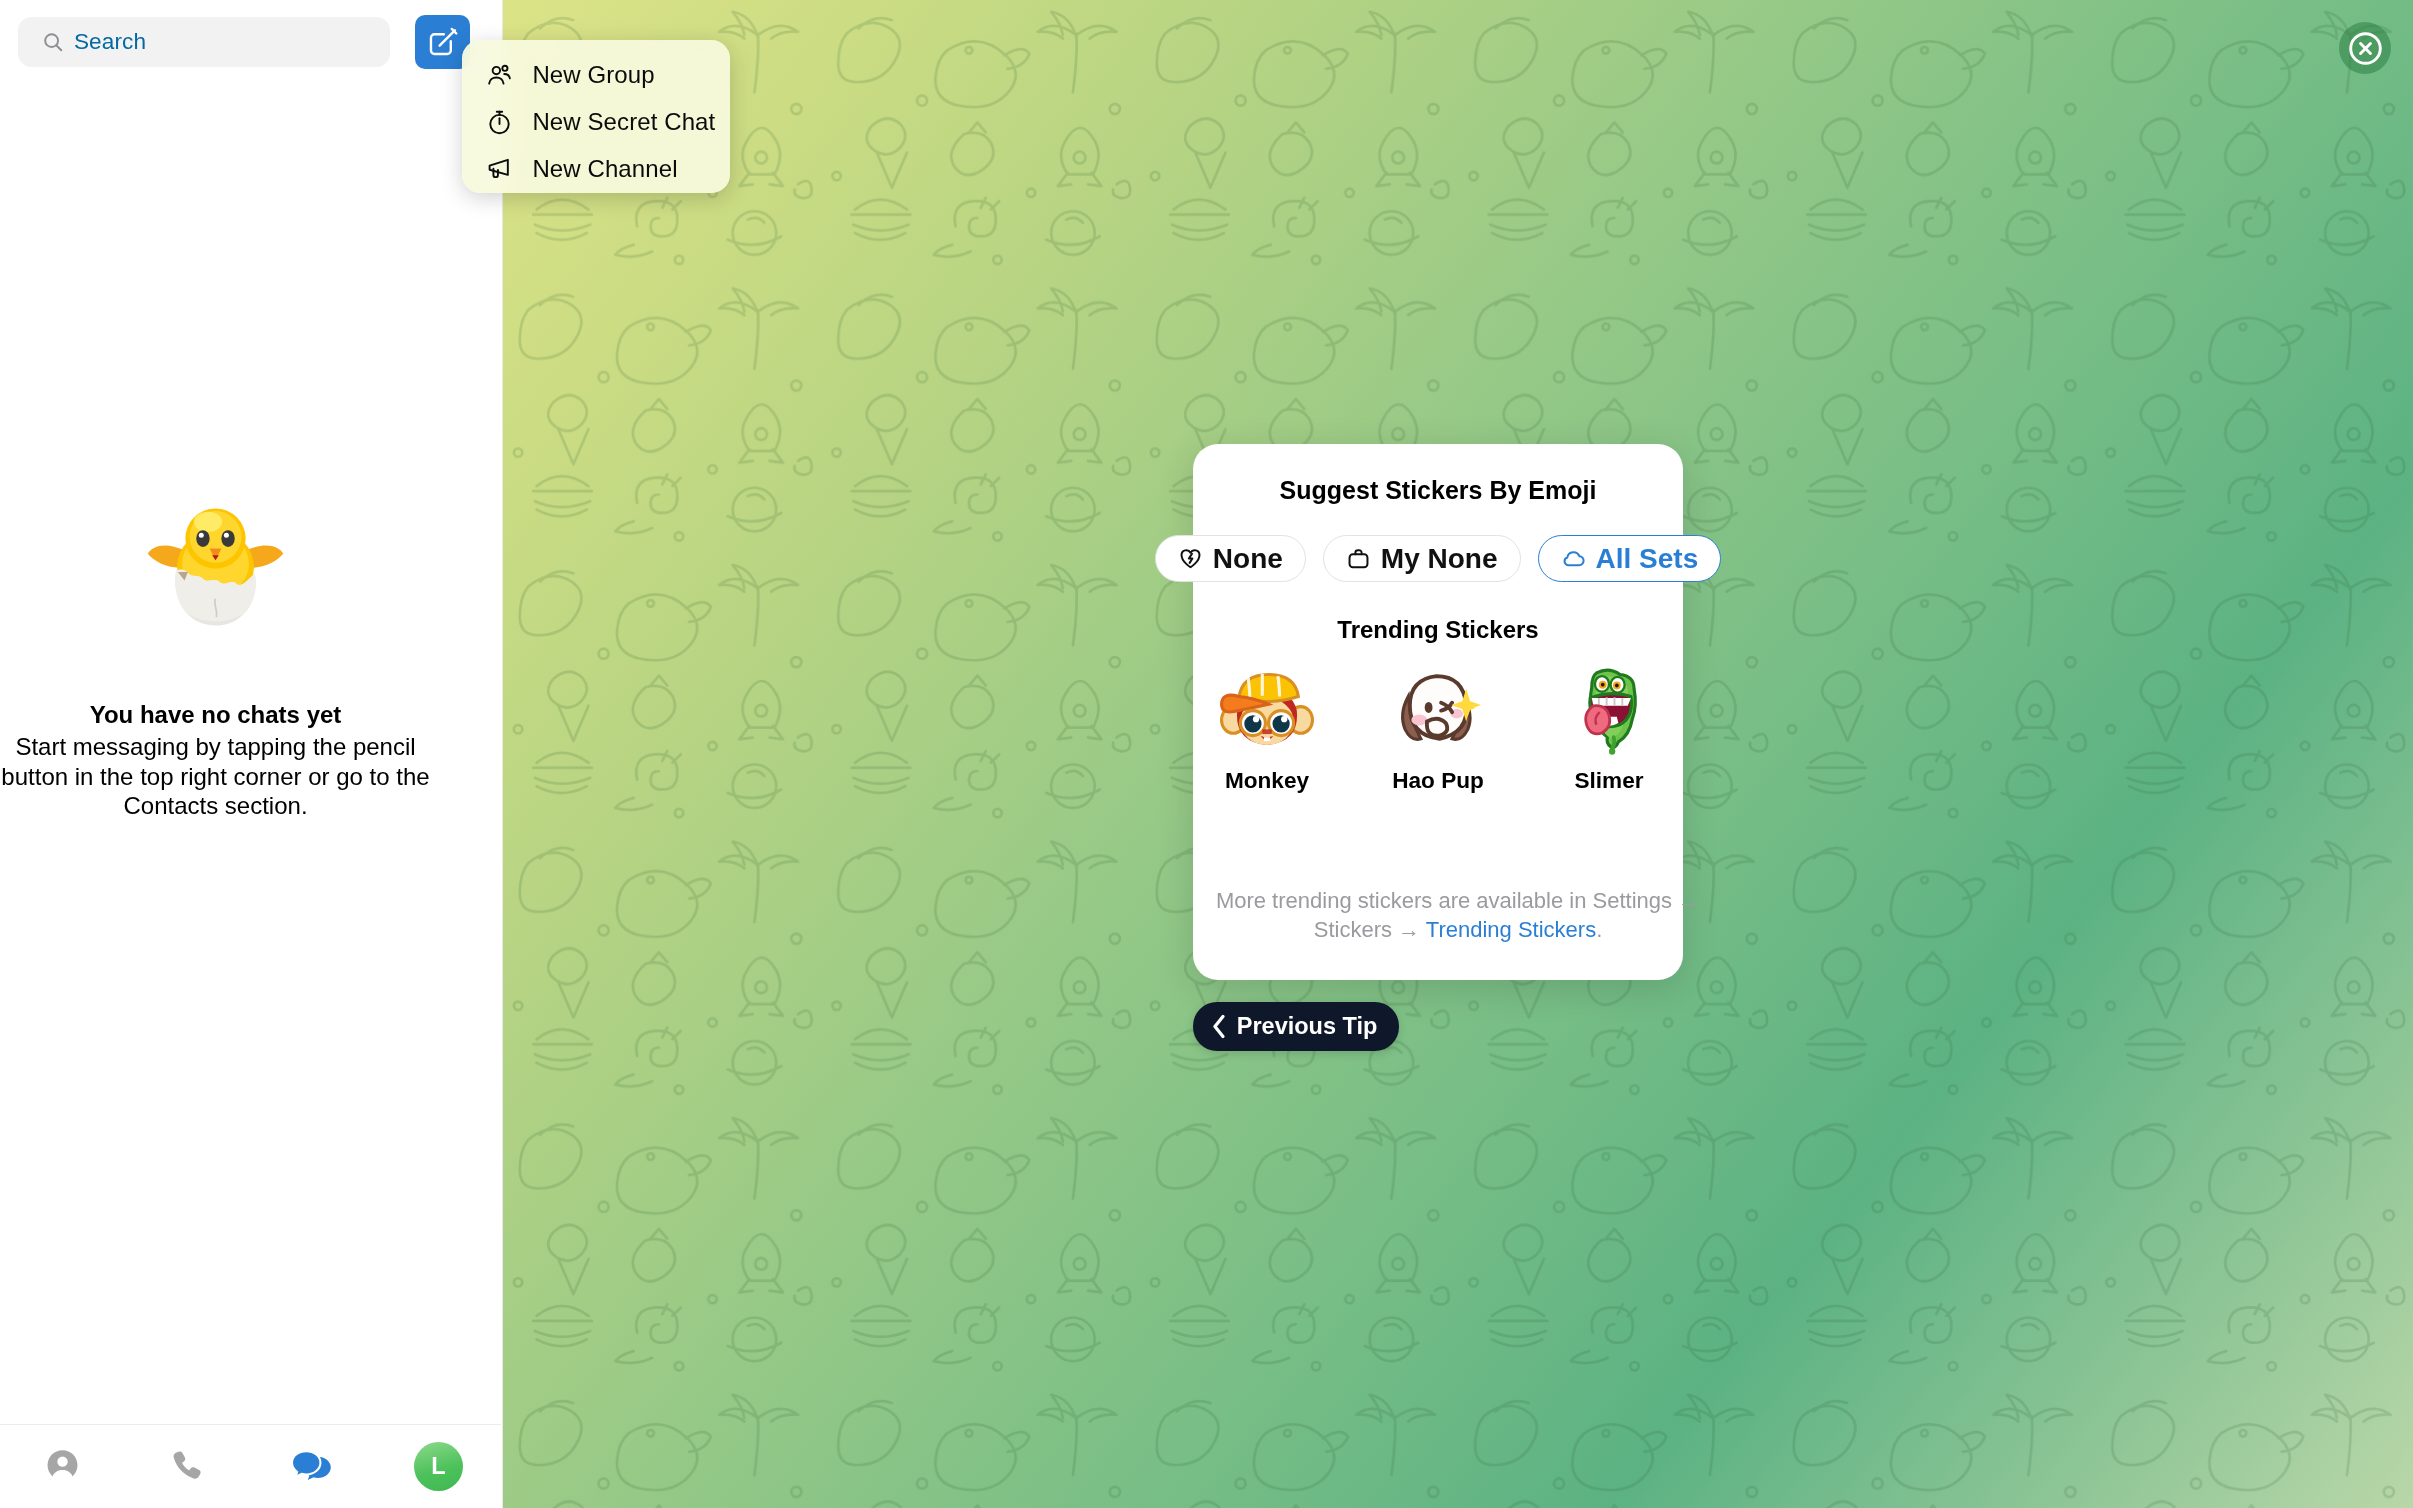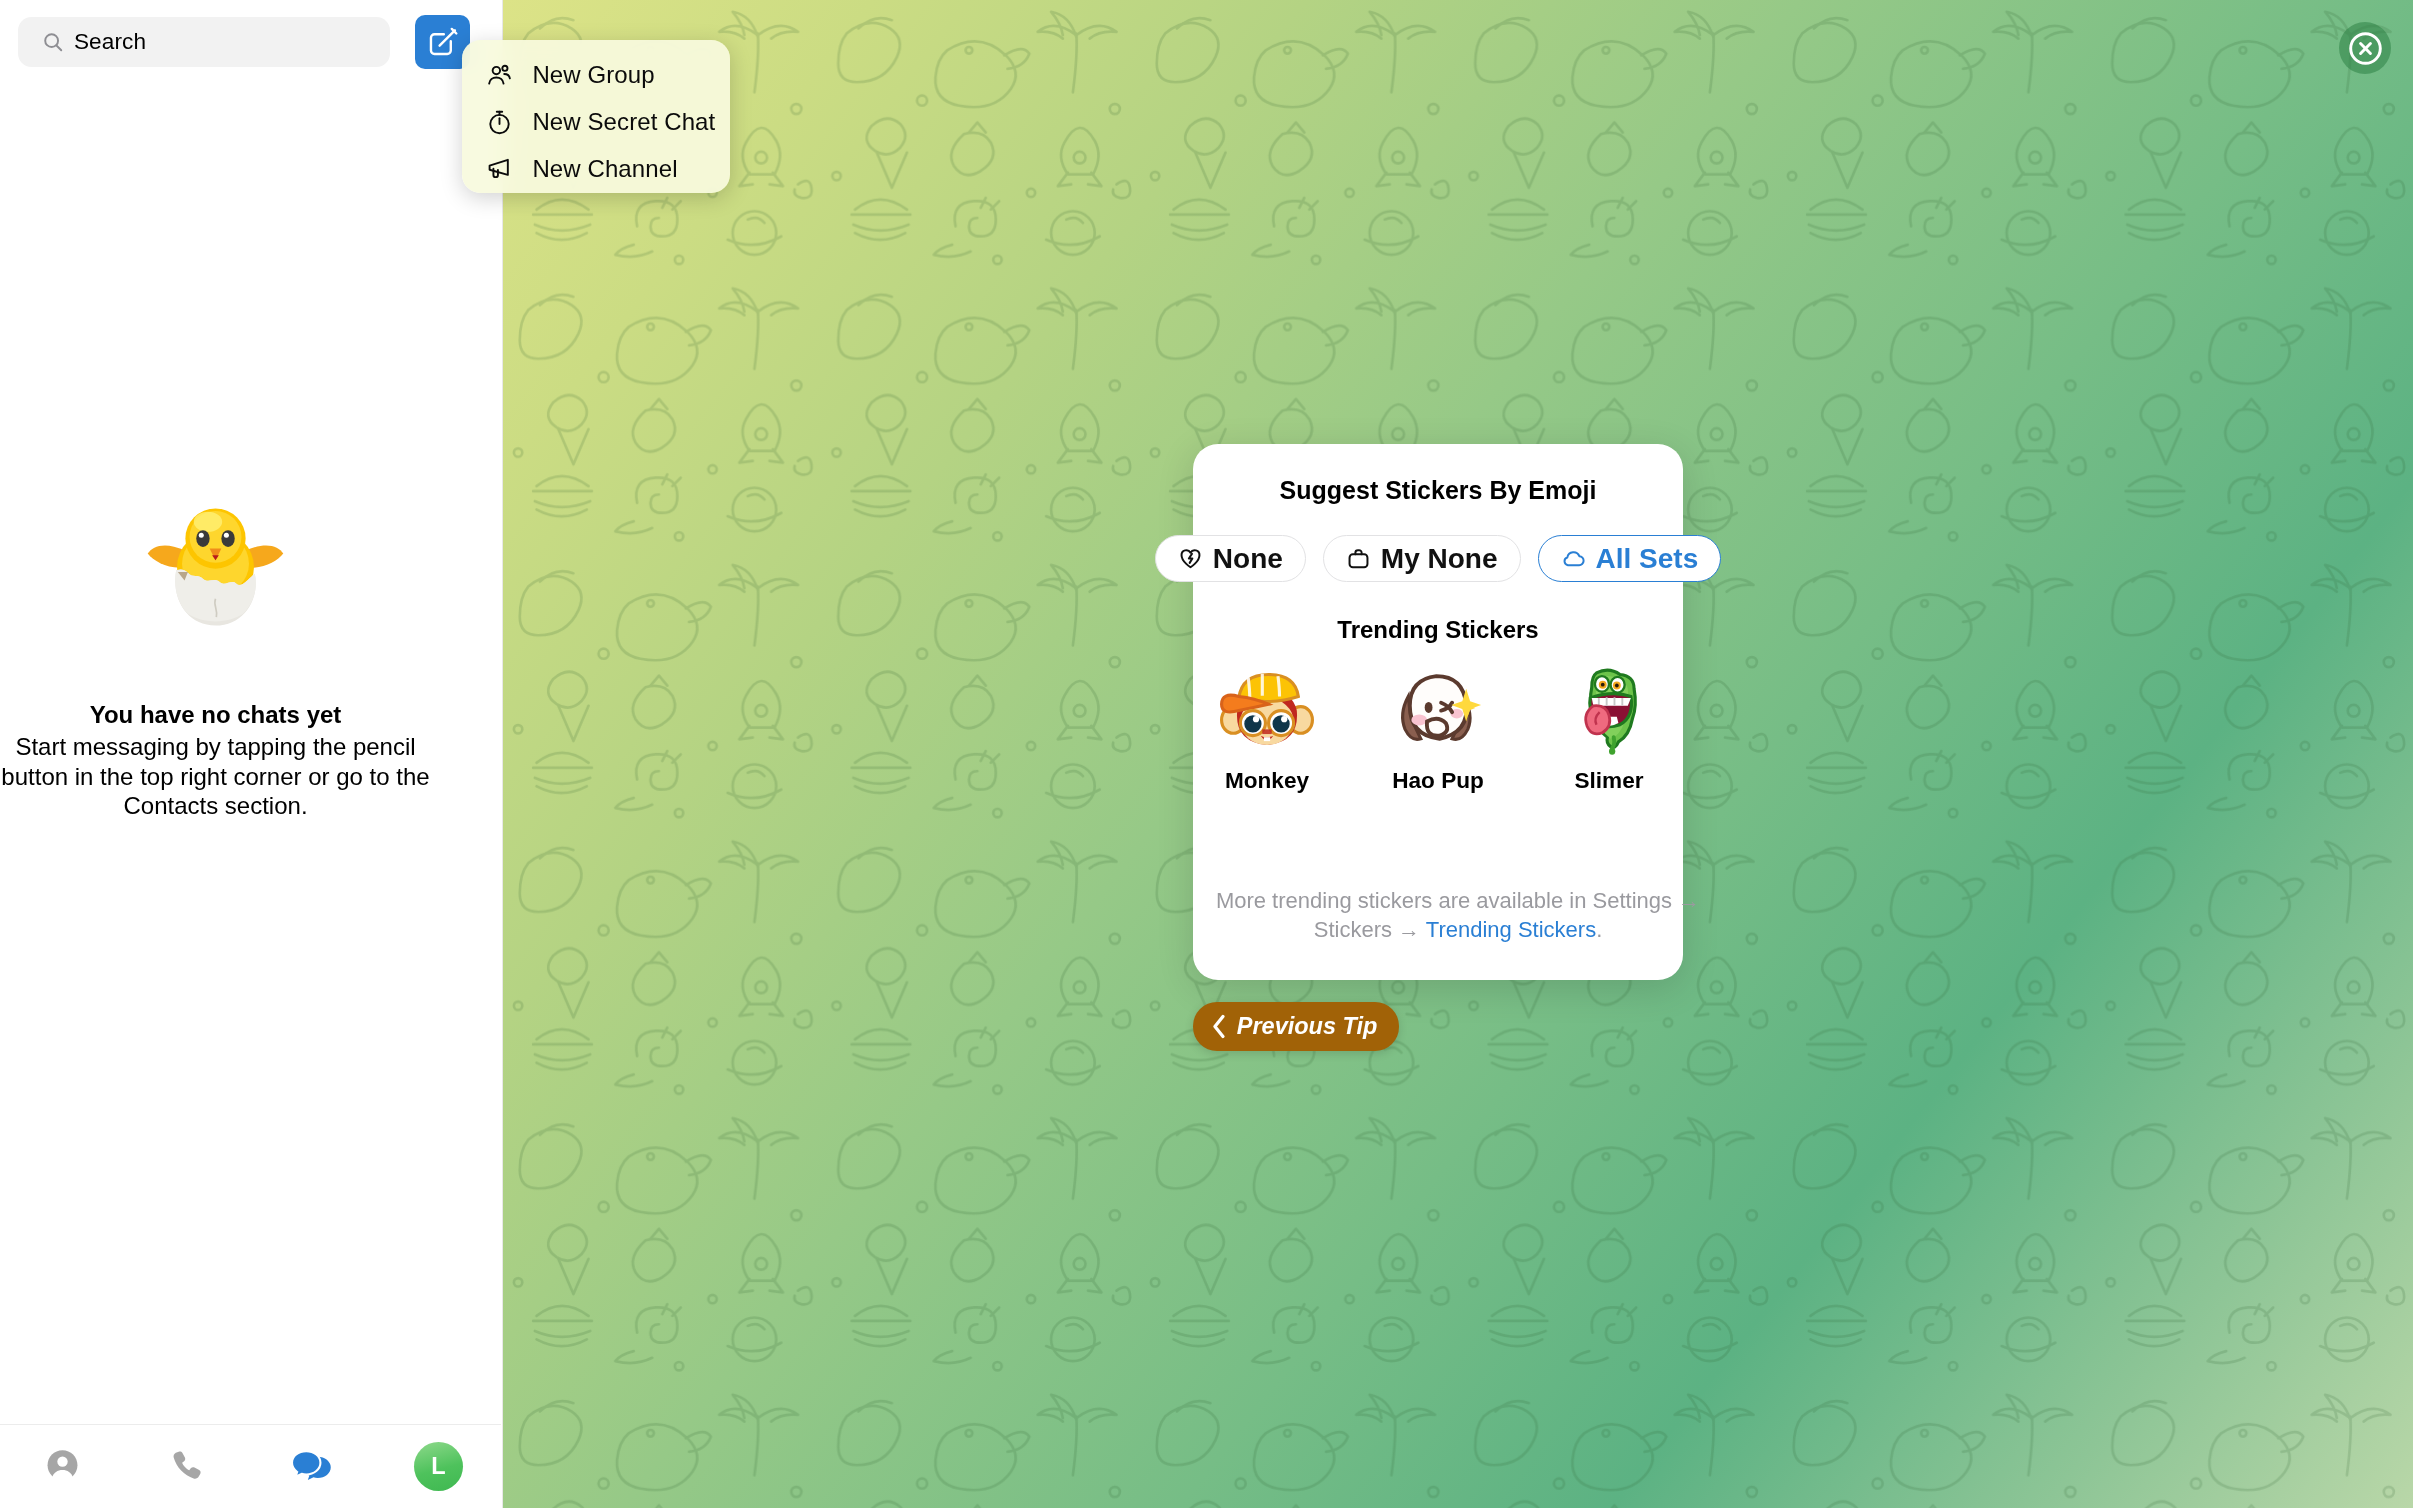--- a/index.html
+++ b/index.html
@@ -22,21 +22,21 @@
   #sidebar-top { position:relative; height:84px; }
   #search-box {
     position:absolute; left:18.4px; top:17px;
     width:372px; height:50px;
     background:#f2f2f2; border-radius:13.4px;
     display:flex; align-items:center; gap:10px;
     padding-left:23.5px;
   }
   #search-icon { width:22px; height:22px; flex:none; }
   #search-placeholder {
-    font-size:22.6px; color:#000000; letter-spacing:0.1px;
+    font-size:22.6px; color:#0369a1; letter-spacing:0.1px;
   }
   #compose-btn {
     position:absolute; left:415px; top:15px;
     width:55px; height:54px;
     background:#2a7fd4; border-radius:10px;
     display:flex; align-items:center; justify-content:center;
   }
 
   
   #empty-state {
@@ -166,26 +166,25 @@
     position:absolute; left:0; bottom:35px; width:530px;
     text-align:center; font-size:22px; color:#9a9a9f;
     line-height:1.35;
   }
   #tip-footer .lnk { color:#2a7fd4; }
 
   
   #prev-tip {
     position:absolute; left:1193px; top:1002px;
     height:49px; border-radius:24px;
-    background:#a16207;
+    background:#0f172a;
     display:flex; align-items:center; gap:8.4px;
     padding:0 22px 0 17px;
     z-index:35;
     box-shadow:0 2.5px 10px rgba(0,0,0,.14);
-    font-style:italic;
   }
   #prev-tip .lbl { color:#fff; font-size:23.5px; font-weight:bold; }
 </style>
 </head>
 <body>
 
 <div id="app">
 
   <div id="sidebar">
 

